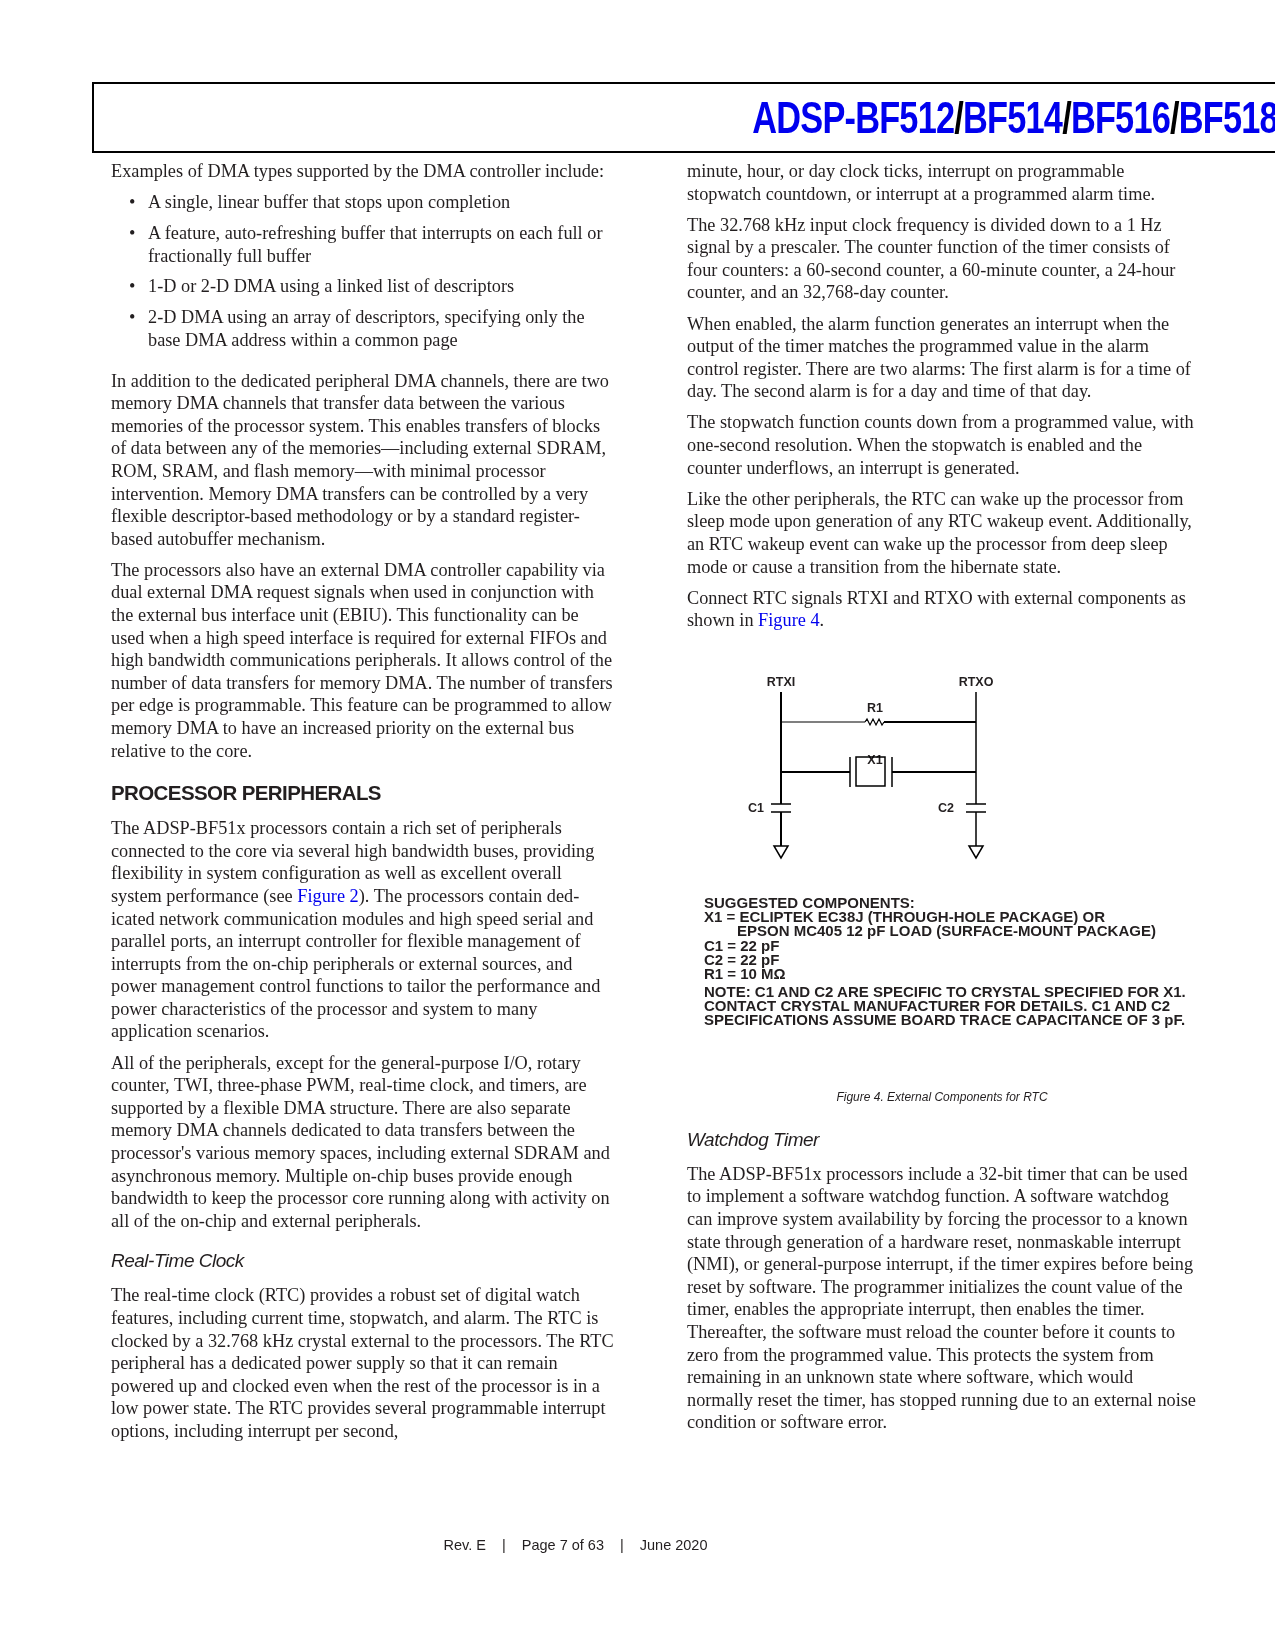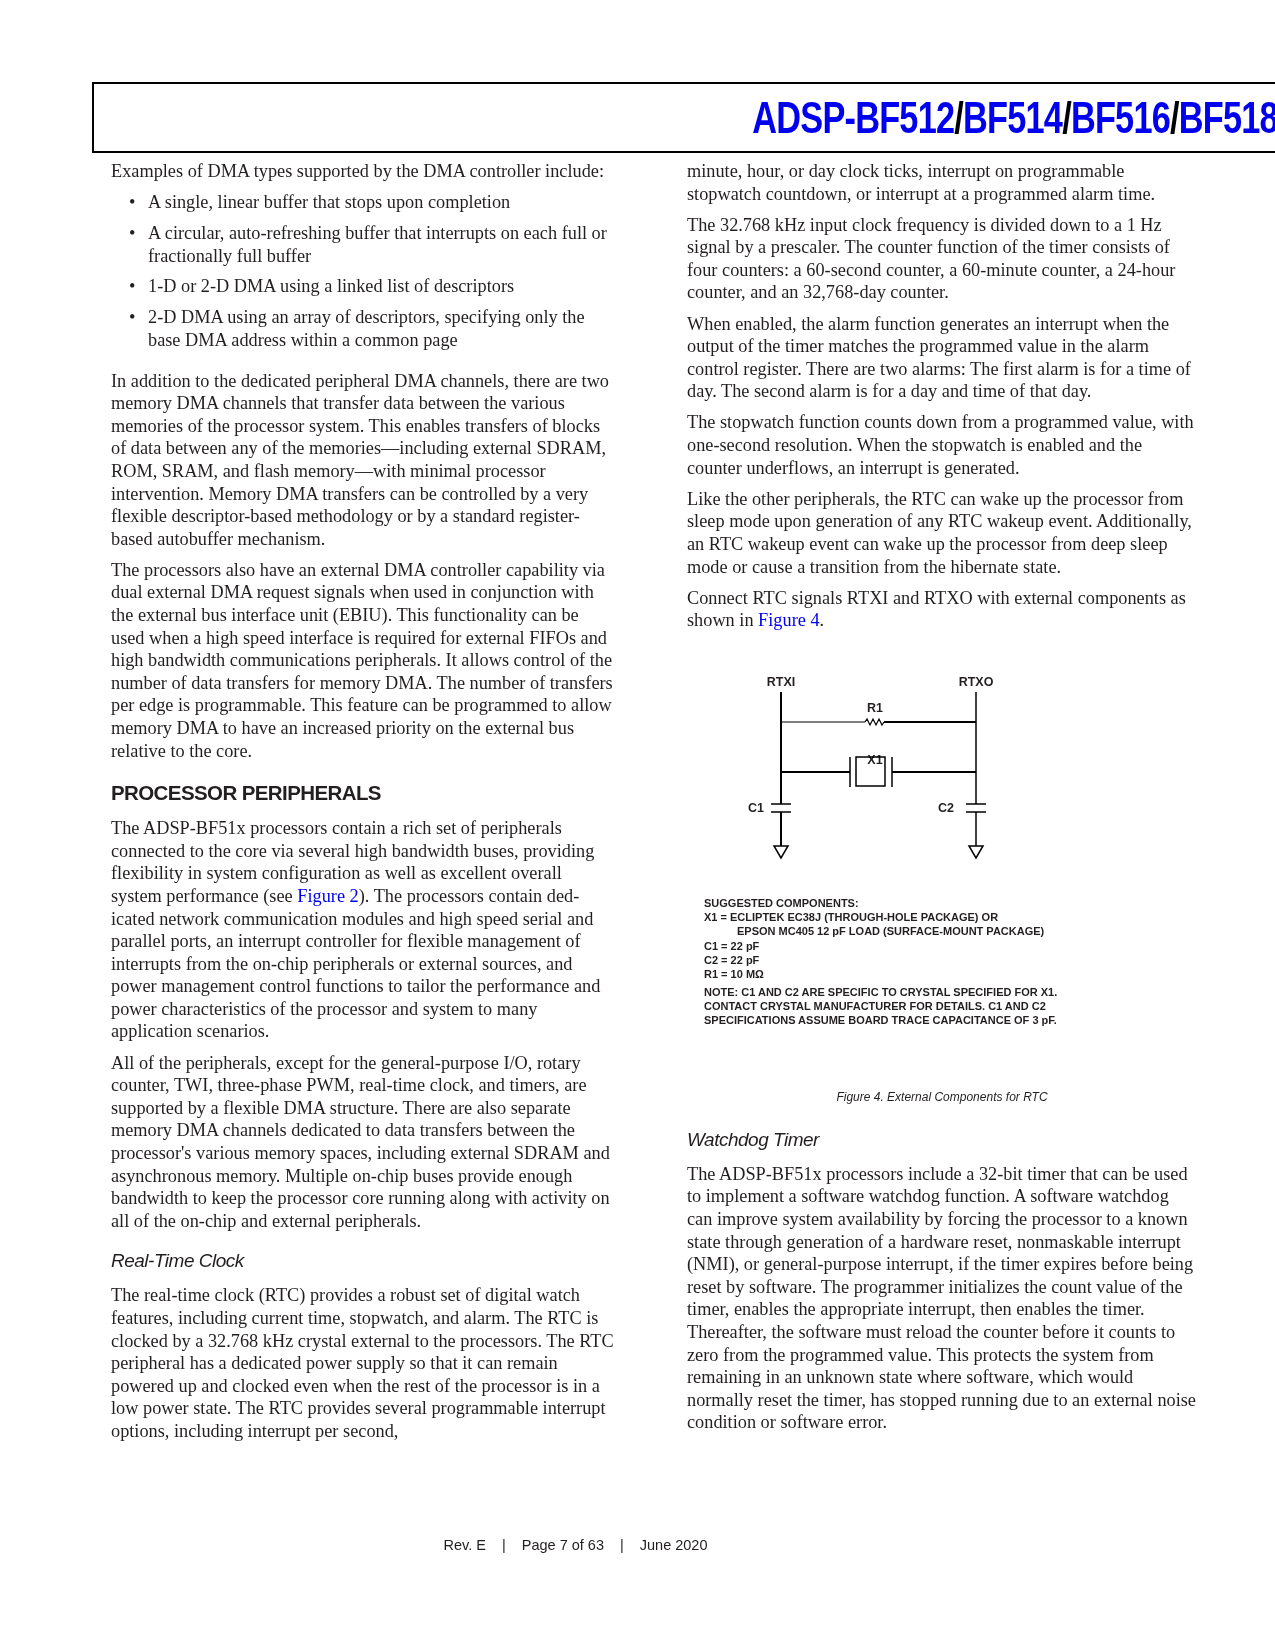--- a/index.html
+++ b/index.html
@@ -13,41 +13,41 @@
   .col-right { left:687px; top:160px; width:510px; }
   p { margin:0 0 8.5px 0; }
   ul { margin:0 0 18px 0; padding:0; list-style:none; }
   ul li { position:relative; padding-left:37px; margin:0 0 8.3px 0; }
   ul li::before { content:"\2022"; position:absolute; left:18px; top:0; }
   h2 { font-family:"Liberation Sans", sans-serif; font-weight:bold; font-size:20.5px; margin:19px 0 12px 0; letter-spacing:-0.6px; line-height:24px; }
   h3 { font-family:"Liberation Sans", sans-serif; font-weight:normal; font-style:italic; font-size:19px; margin:17px 0 11px 0; letter-spacing:-0.5px; line-height:24px; }
   a.link { color:#0000ee; text-decoration:none;text-align:center; }
   .figure { position:relative; height:432px; margin:14px 0 0 0; }
   .figure svg { position:absolute; left:0; top:0; }
-  .fig-notes { position:absolute; left:17px; top:250px; font-family:"Liberation Sans", sans-serif; font-weight:bold; font-size:11px; line-height:14.3px; color:#231f20; white-space:nowrap; }
+  .fig-notes { position:absolute; left:17px; top:250px; font-family:"Liberation Sans", sans-serif; font-weight:bold; font-size:15px; line-height:14.3px; color:#231f20; white-space:nowrap; }
   .fig-notes .indent { padding-left:33px; }
   .fig-notes .gap { margin-top:3px; }
   .fig-caption { text-align:center; font-family:"Liberation Sans", sans-serif; font-style:italic; font-size:12px; margin:10px 0 22px 0; line-height:18px; }
   .footer { position:absolute; left:0; width:1151px; top:1537px; text-align:center; font-family:"Liberation Sans", sans-serif; font-size:14.5px; color:#231f20; }
   .footer .sep { display:inline-block; margin:0 16px; }
 </style>
 </head>
 <body>
 
 <div class="header-box">
   <div class="header-title">
     <span class="blue">ADSP-BF512</span><span class="slash">/</span><span class="blue">BF514</span><span class="slash">/</span><span class="blue">BF516</span><span class="slash">/</span><span class="blue">BF518</span>
   </div>
 </div>
 
 <div class="col col-left">
   <p>Examples of DMA types supported by the DMA controller include:</p>
   <ul>
     <li>A single, linear buffer that stops upon completion</li>
-    <li>A circular, auto-refreshing buffer that interrupts on each full or fractionally full buffer</li>
+    <li>A feature, auto-refreshing buffer that interrupts on each full or fractionally full buffer</li>
     <li>1-D or 2-D DMA using a linked list of descriptors</li>
     <li>2-D DMA using an array of descriptors, specifying only the base DMA address within a common page</li>
   </ul>
   <p>In addition to the dedicated peripheral DMA channels, there are two memory DMA channels that transfer data between the vari­ous memories of the processor system. This enables transfers of blocks of data between any of the memories—including external SDRAM, ROM, SRAM, and flash memory—with minimal processor intervention. Memory DMA transfers can be con­trolled by a very flexible descriptor-based methodology or by a standard register-based autobuffer mechanism.</p>
   <p>The processors also have an external DMA controller capability via dual external DMA request signals when used in conjunc­tion with the external bus interface unit (EBIU). This functionality can be used when a high speed interface is required for external FIFOs and high bandwidth communica­tions peripherals. It allows control of the number of data transfers for memory DMA. The number of transfers per edge is programmable. This feature can be programmed to allow mem­ory DMA to have an increased priority on the external bus relative to the core.</p>
   <h2>PROCESSOR PERIPHERALS</h2>
   <p><span>The ADSP-BF51x processors contain a rich set of peripherals connected to the core via several high bandwidth buses, provid­ing flexibility in system configuration as well as excellent overall system performance (see </span><a class="link">Figure 2</a><span>). The processors contain ded­icated network communication modules and high speed serial and parallel ports, an interrupt controller for flexible manage­ment of interrupts from the on-chip peripherals or external sources, and power management control functions to tailor the performance and power characteristics of the processor and sys­tem to many application scenarios.</span></p>
   <p>All of the peripherals, except for the general-purpose I/O, rotary counter, TWI, three-phase PWM, real-time clock, and timers, are supported by a flexible DMA structure. There are also sepa­rate memory DMA channels dedicated to data transfers between the processor's various memory spaces, including external SDRAM and asynchronous memory. Multiple on-chip buses provide enough bandwidth to keep the processor core running along with activity on all of the on-chip and external peripherals.</p>
   <h3>Real-Time Clock</h3>
   <p>The real-time clock (RTC) provides a robust set of digital watch features, including current time, stopwatch, and alarm. The RTC is clocked by a 32.768 kHz crystal external to the proces­sors. The RTC peripheral has a dedicated power supply so that it can remain powered up and clocked even when the rest of the processor is in a low power state. The RTC provides several pro­grammable interrupt options, including interrupt per second,</p>

